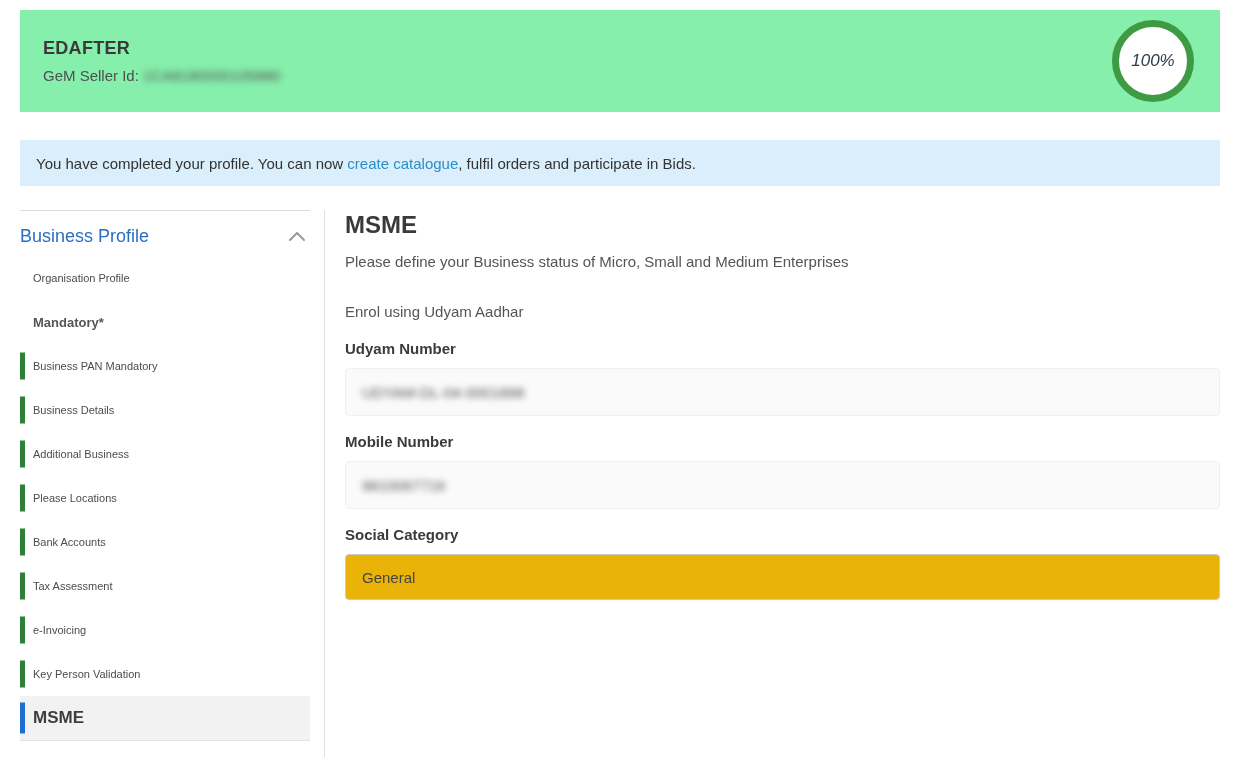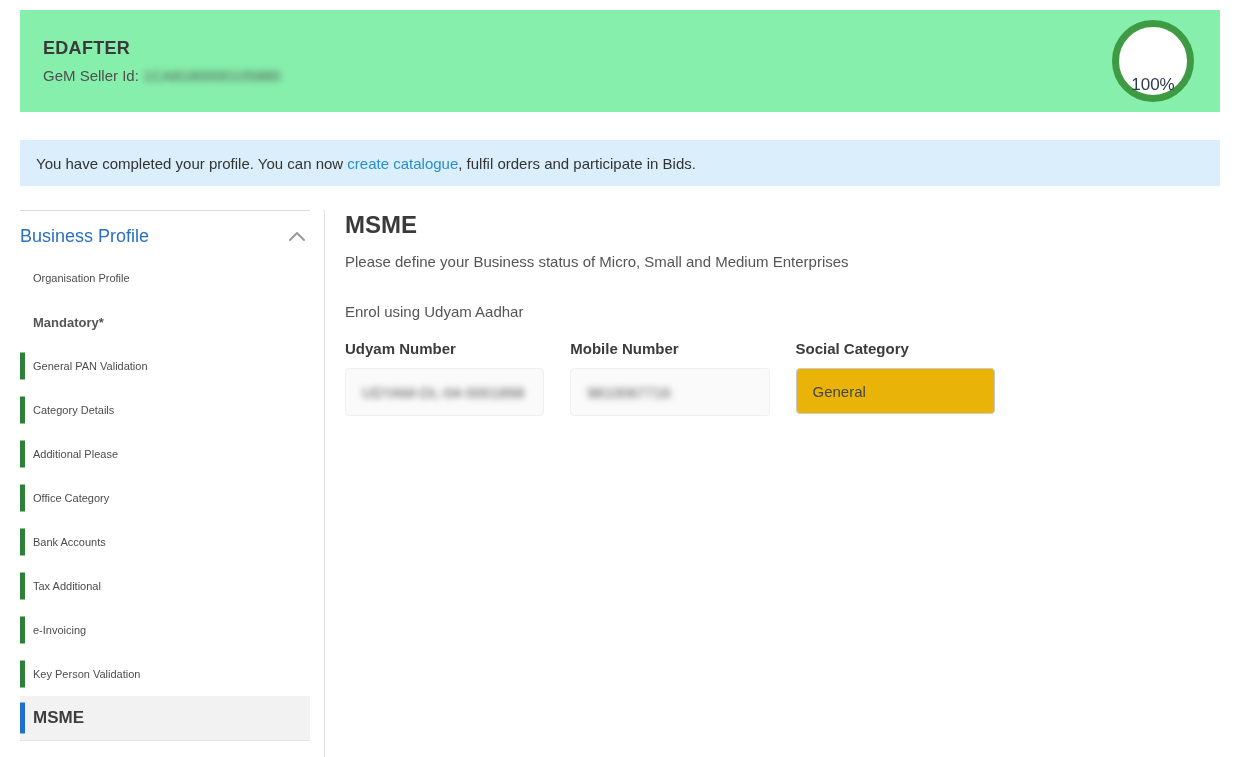--- a/index.html
+++ b/index.html
@@ -20,22 +20,22 @@
     display: flex; align-items: center; justify-content: space-between;
     padding: 0 24px 0 23px;
   }
   .company-name { font-size: 18px; font-weight: bold; color: #3a3a3a; letter-spacing: .3px; }
   .seller-id { margin-top: 8px; font-size: 15px; color: #4f4f4f; }
   .blurred { filter: blur(3.2px); color: #555; user-select: none; }
   .progress-ring {
     width: 82px; height: 82px;
     border: 7px solid #3f9b43; border-radius: 50%;
     background: #fff;
-    display: flex; align-items: flex-end; justify-content: center;
-    font-size: 17px; color: #2e3a4d; margin-right: 2px;
+    display: flex; align-items: center; justify-content: center;
+    font-size: 17px; color: #2e3a4d; margin-right: 2px; font-style: italic;
   }
 
   
   .banner {
     margin-top: 28px;
     background: #daeffb;
     height: 46px;
     display: flex; align-items: center;
     padding: 16px 16px;
     font-size: 15px; color: #333;
@@ -74,21 +74,21 @@
   .nav-item.active { background: #f2f2f2; font-size: 17px; font-weight: bold; color: #3d3d3d; }
   .nav-item.active .bar { background: #1e6fd0; height: 31px; }
 
   
   .main { flex: 1; margin-left: 20px; padding-top: 1px; }
   .page-title { margin: 0; font-size: 24px; font-weight: bold; color: #3a3a3a; }
   .subtitle { margin-top: 14px; font-size: 15px; color: #555; }
   .enrol-note { margin-top: 33px; font-size: 15px; color: #555; }
   .form-grid {
     margin-top: 20px;
-    display: grid; grid-template-columns: 1fr 1fr 1fr 1fr;
+    display: grid; grid-template-columns: 1fr;
     column-gap: 26px; row-gap: 17px;
   }
   .field-label { font-size: 15px; font-weight: bold; color: #3b3b3b; margin-bottom: 11px; }
   .input-box {
     height: 48px;
     background: #fafafa;
     border: 1px solid #f0f0f0;
     border-radius: 4px;
     display: flex; align-items: center;
     padding: 0 16px;
@@ -137,41 +137,41 @@
           <div class="nav-item plain">
             <span class="bar"></span>
             <span>Organisation Profile</span>
           </div>
           <div class="nav-item subheading">
             <span class="bar"></span>
             <span>Mandatory*</span>
           </div>
           <div class="nav-item completed">
             <span class="bar"></span>
-            <span>General PAN Validation</span>
-          </div>
-          <div class="nav-item completed">
-            <span class="bar"></span>
-            <span>Category Details</span>
-          </div>
-          <div class="nav-item completed">
-            <span class="bar"></span>
-            <span>Additional Please</span>
-          </div>
-          <div class="nav-item completed">
-            <span class="bar"></span>
-            <span>Office Category</span>
+            <span>Business PAN Mandatory</span>
+          </div>
+          <div class="nav-item completed">
+            <span class="bar"></span>
+            <span>Business Details</span>
+          </div>
+          <div class="nav-item completed">
+            <span class="bar"></span>
+            <span>Additional Business</span>
+          </div>
+          <div class="nav-item completed">
+            <span class="bar"></span>
+            <span>Please Locations</span>
           </div>
           <div class="nav-item completed">
             <span class="bar"></span>
             <span>Bank Accounts</span>
           </div>
           <div class="nav-item completed">
             <span class="bar"></span>
-            <span>Tax Additional</span>
+            <span>Tax Assessment</span>
           </div>
           <div class="nav-item completed">
             <span class="bar"></span>
             <span>e-Invoicing</span>
           </div>
           <div class="nav-item completed">
             <span class="bar"></span>
             <span>Key Person Validation</span>
           </div>
           <div class="nav-item active">

